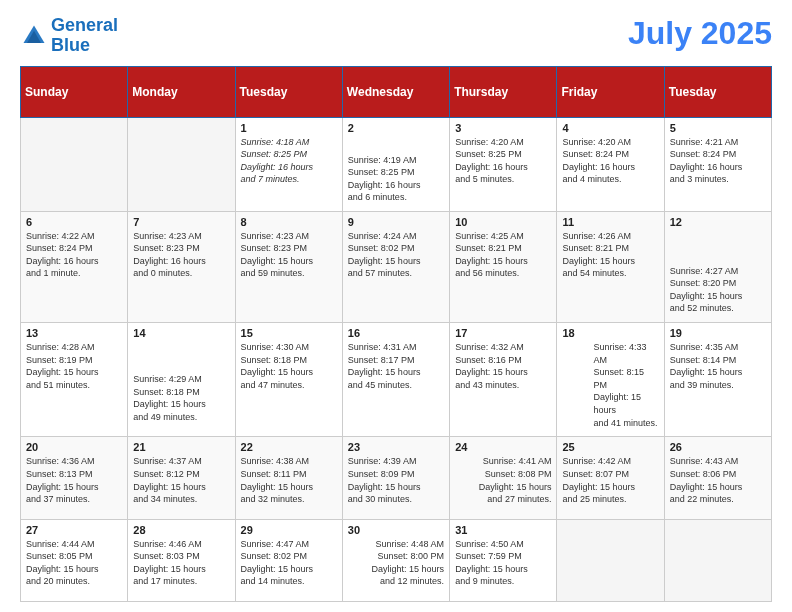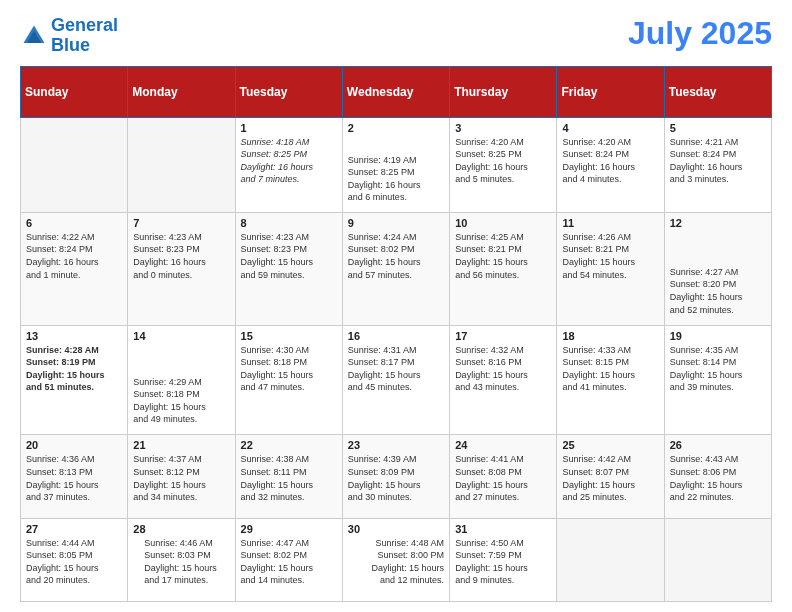--- a/index.html
+++ b/index.html
@@ -220,21 +220,21 @@
             <span class="day-num">12</span>
             <div class="day-info" style="white-space: pre-line; margin-top: 37px;">Sunrise: 4:27 AM
 Sunset: 8:20 PM
 Daylight: 15 hours
 and 52 minutes.</div>
           </td>
         </tr>
         <tr>
           <td>
             <span class="day-num">13</span>
-            <div class="day-info" style="white-space: pre-line; font-weight: bold;">Sunrise: 4:28 AM
+            <div class="day-info" style="white-space: pre-line;">Sunrise: 4:28 AM
 Sunset: 8:19 PM
 Daylight: 15 hours
 and 51 minutes.</div>
           </td>
           <td>
             <span class="day-num">14</span>
             <div class="day-info" style="white-space: pre-line; margin-top: 34px;">Sunrise: 4:29 AM
 Sunset: 8:18 PM
 Daylight: 15 hours
 and 49 minutes.</div>
@@ -255,21 +255,21 @@
           </td>
           <td>
             <span class="day-num">17</span>
             <div class="day-info" style="white-space: pre-line;">Sunrise: 4:32 AM
 Sunset: 8:16 PM
 Daylight: 15 hours
 and 43 minutes.</div>
           </td>
           <td>
             <span class="day-num">18</span>
-            <div class="day-info" style="white-space: pre-line;">Sunrise: 4:33 AM
+            <div class="day-info" style="white-space: pre-line; margin-left: 31px;">Sunrise: 4:33 AM
 Sunset: 8:15 PM
 Daylight: 15 hours
 and 41 minutes.</div>
           </td>
           <td>
             <span class="day-num">19</span>
             <div class="day-info" style="white-space: pre-line;">Sunrise: 4:35 AM
 Sunset: 8:14 PM
 Daylight: 15 hours
 and 39 minutes.</div>
@@ -299,21 +299,21 @@
           </td>
           <td>
             <span class="day-num">23</span>
             <div class="day-info" style="white-space: pre-line;">Sunrise: 4:39 AM
 Sunset: 8:09 PM
 Daylight: 15 hours
 and 30 minutes.</div>
           </td>
           <td>
             <span class="day-num">24</span>
-            <div class="day-info" style="white-space: pre-line;">Sunrise: 4:41 AM
+            <div class="day-info" style="white-space: pre-line; text-align: right;">Sunrise: 4:41 AM
 Sunset: 8:08 PM
 Daylight: 15 hours
 and 27 minutes.</div>
           </td>
           <td>
             <span class="day-num">25</span>
             <div class="day-info" style="white-space: pre-line;">Sunrise: 4:42 AM
 Sunset: 8:07 PM
 Daylight: 15 hours
 and 25 minutes.</div>
@@ -329,21 +329,21 @@
         <tr>
           <td>
             <span class="day-num">27</span>
             <div class="day-info" style="white-space: pre-line;">Sunrise: 4:44 AM
 Sunset: 8:05 PM
 Daylight: 15 hours
 and 20 minutes.</div>
           </td>
           <td>
             <span class="day-num">28</span>
-            <div class="day-info" style="white-space: pre-line; margin-left: 11px;">Sunrise: 4:46 AM
+            <div class="day-info" style="white-space: pre-line;">Sunrise: 4:46 AM
 Sunset: 8:03 PM
 Daylight: 15 hours
 and 17 minutes.</div>
           </td>
           <td>
             <span class="day-num">29</span>
             <div class="day-info" style="white-space: pre-line;">Sunrise: 4:47 AM
 Sunset: 8:02 PM
 Daylight: 15 hours
 and 14 minutes.</div>

